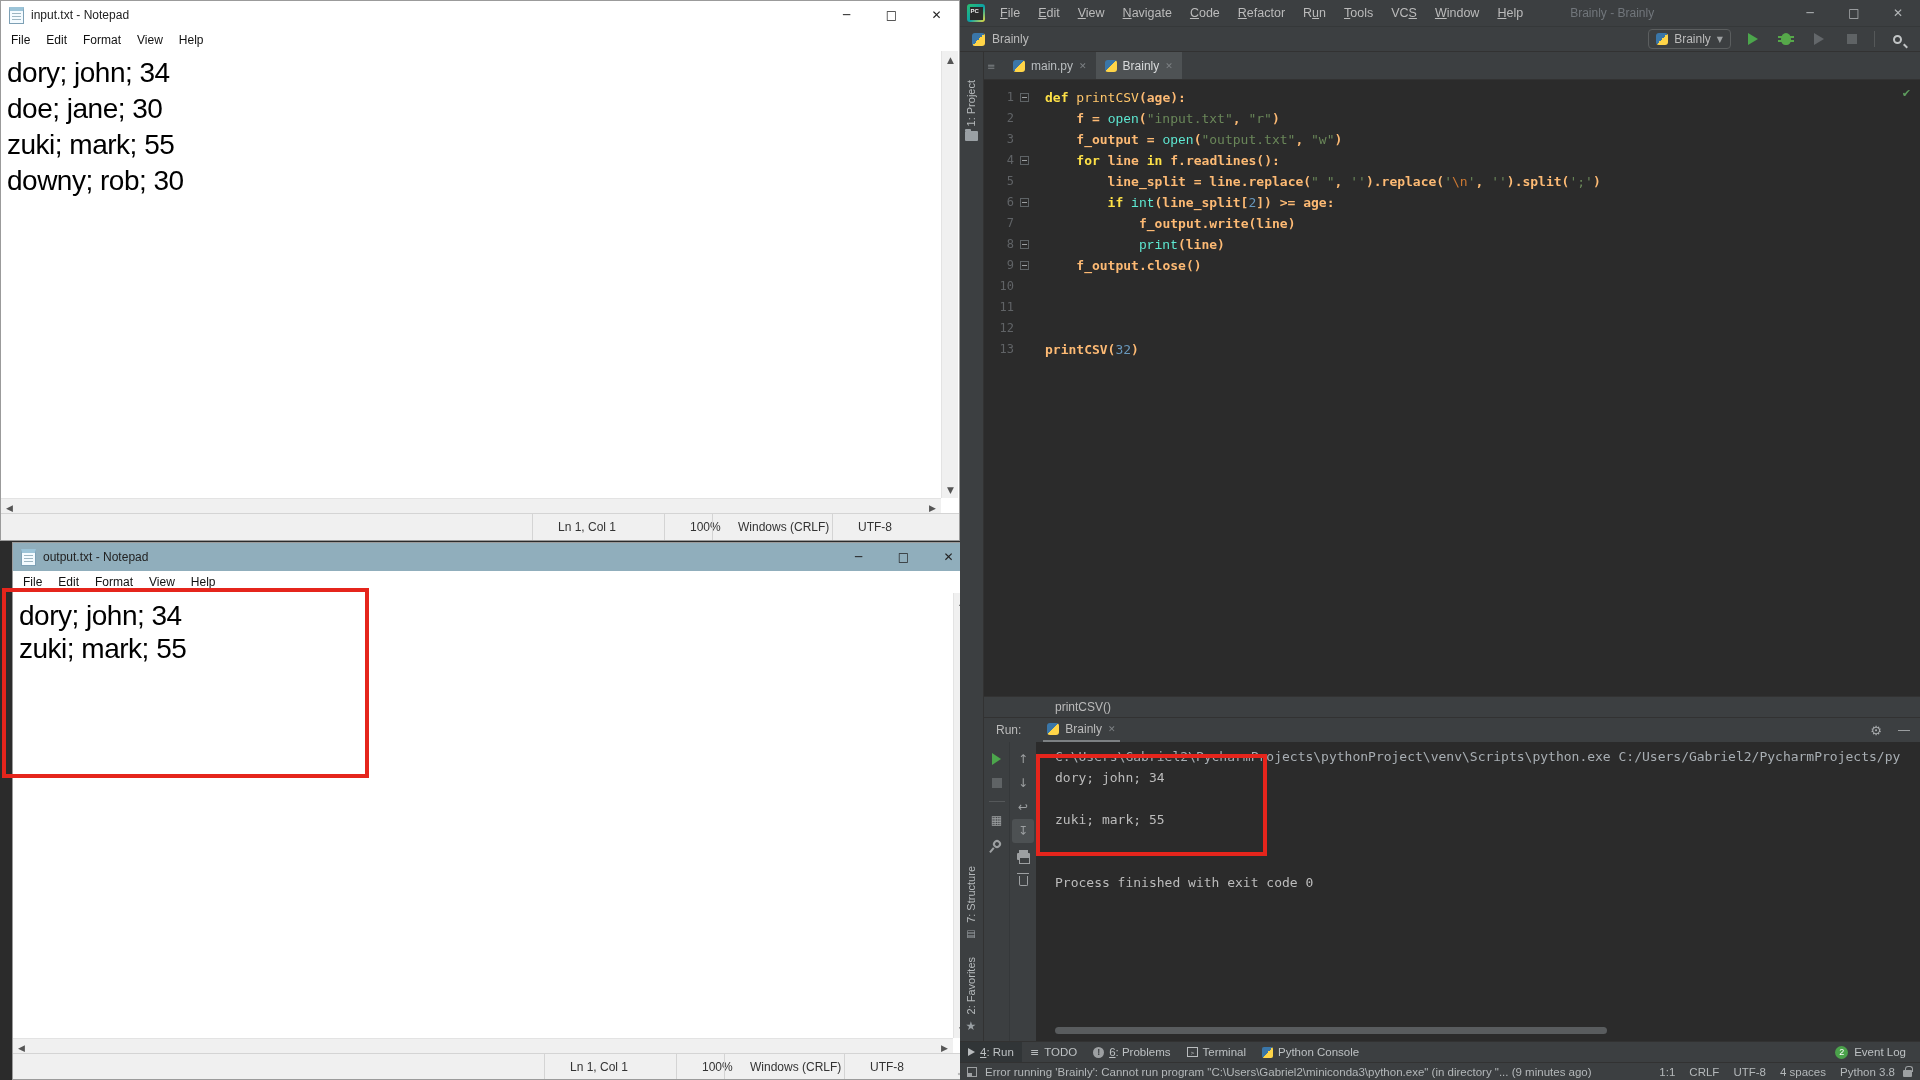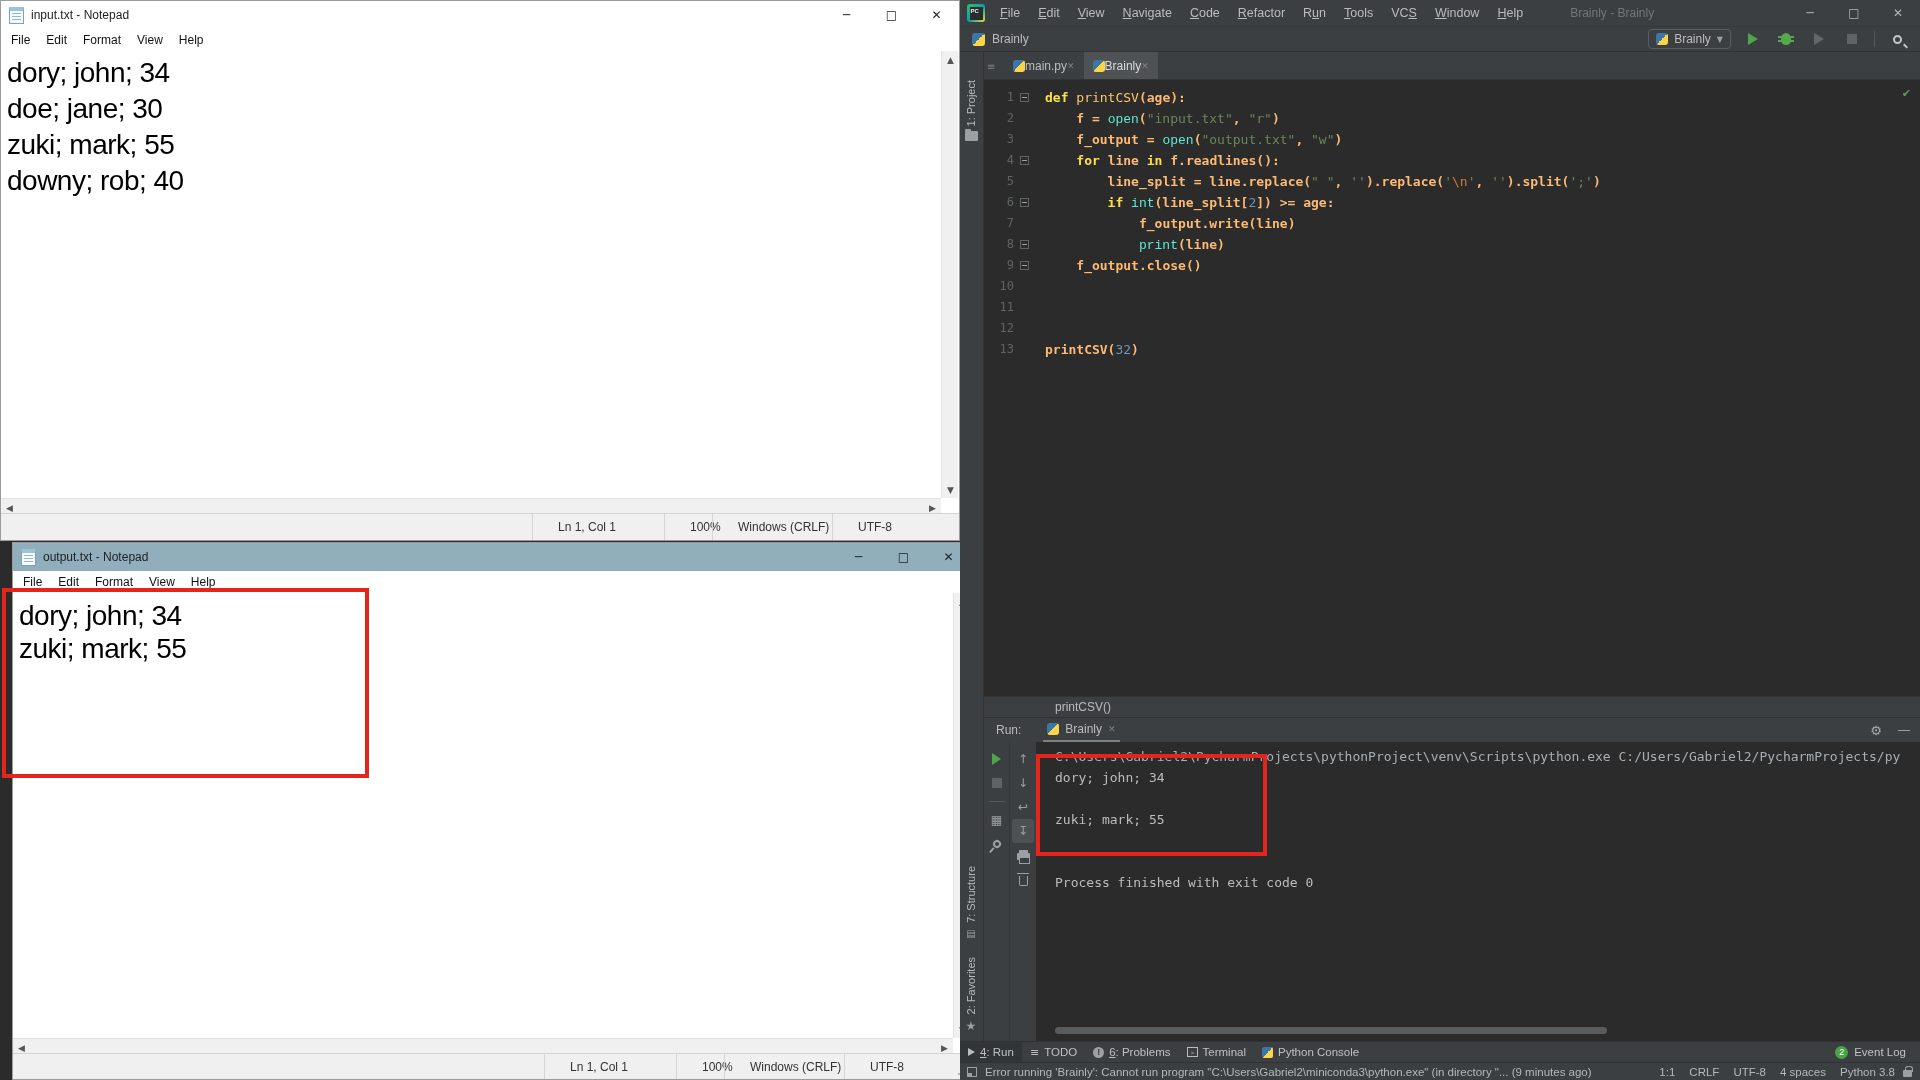--- a/index.html
+++ b/index.html
@@ -76,21 +76,21 @@
   .stripe-item { display:flex; flex-direction:column; align-items:center; gap:5px; }
   .stripe-top { position:absolute; top:28px; left:0; right:1px; display:flex; flex-direction:column; align-items:center; }
   .stripe-bottom { position:absolute; bottom:8px; left:0; right:1px; display:flex; flex-direction:column; align-items:center; gap:18px; }
   .i-folder { width:13px; height:10px; background:#9aa0a4; border-radius:1px; position:relative; }
   .i-folder::before { content:""; position:absolute; left:0; top:-2px; width:6px; height:2px; background:#9aa0a4; border-radius:1px 1px 0 0; }
   .i-structure { color:#9aa0a4; font-size:10px; font-family:"DejaVu Sans", sans-serif; }
   .i-star { color:#9aa0a4; font-size:12px; font-family:"DejaVu Sans", sans-serif; }
 
   .pc-tabbar { position:absolute; left:24px; top:52px; right:0; height:28px; background:#3c3f41; border-bottom:1px solid #323232; display:flex; align-items:stretch; }
   .i-tabopts { width:16px; margin:9px 1px 0 3px; color:#7d8184; font-size:10px; font-family:"DejaVu Sans", sans-serif; }
-  .tab { display:flex; align-items:center; padding:0 9px; font-size:12px; color:#b9bdbf; }
+  .tab { display:flex; align-items:center; gap:6px; padding:0 9px; font-size:12px; color:#b9bdbf; }
   .tab.active { background:#4e5254; color:#d8dadb; }
   .i-close { color:#7d8184; font-size:9px; font-family:"DejaVu Sans", sans-serif; }
 
   .pc-editor { position:absolute; left:24px; top:80px; right:0; height:616px; background:#2b2b2b; font-family:"DejaVu Sans Mono", monospace; font-size:13px; overflow:hidden; }
   .code-lines { padding-top:7px; }
   .cline { display:flex; height:21px; line-height:21px; }
   .lnum { width:30px; text-align:right; color:#606366; font-size:12px; flex:none; }
   .lfold { width:20px; flex:none; display:flex; align-items:center; justify-content:center; }
   .foldbox { width:9px; height:9px; border:1px solid #5e6366; position:relative; background:#2b2b2b; }
   .foldbox::after { content:""; position:absolute; left:1px; right:1px; top:3px; height:1px; background:#9da0a2; }
@@ -167,21 +167,21 @@
       <span class="np-menu-item">Edit</span>
       <span class="np-menu-item">Format</span>
       <span class="np-menu-item">View</span>
       <span class="np-menu-item">Help</span>
     </div>
   <div class="np-content" style="top:50px;height:447px;">
     <div class="np-lines">
         <div class="np-line">dory; john; 34</div>
         <div class="np-line">doe; jane; 30</div>
         <div class="np-line">zuki; mark; 55</div>
-        <div class="np-line">downy; rob; 40</div>
+        <div class="np-line">downy; rob; 30</div>
       </div>
   </div>
   <div class="vscroll" style="top:50px;height:447px;">
     <div class="arr up">▲</div>
     <div class="arr down">▼</div>
   </div>
   <div class="hscroll" style="top:497px;right:18px;">
     <div class="arr left">◀</div>
     <div class="arr right">▶</div>
   </div>

